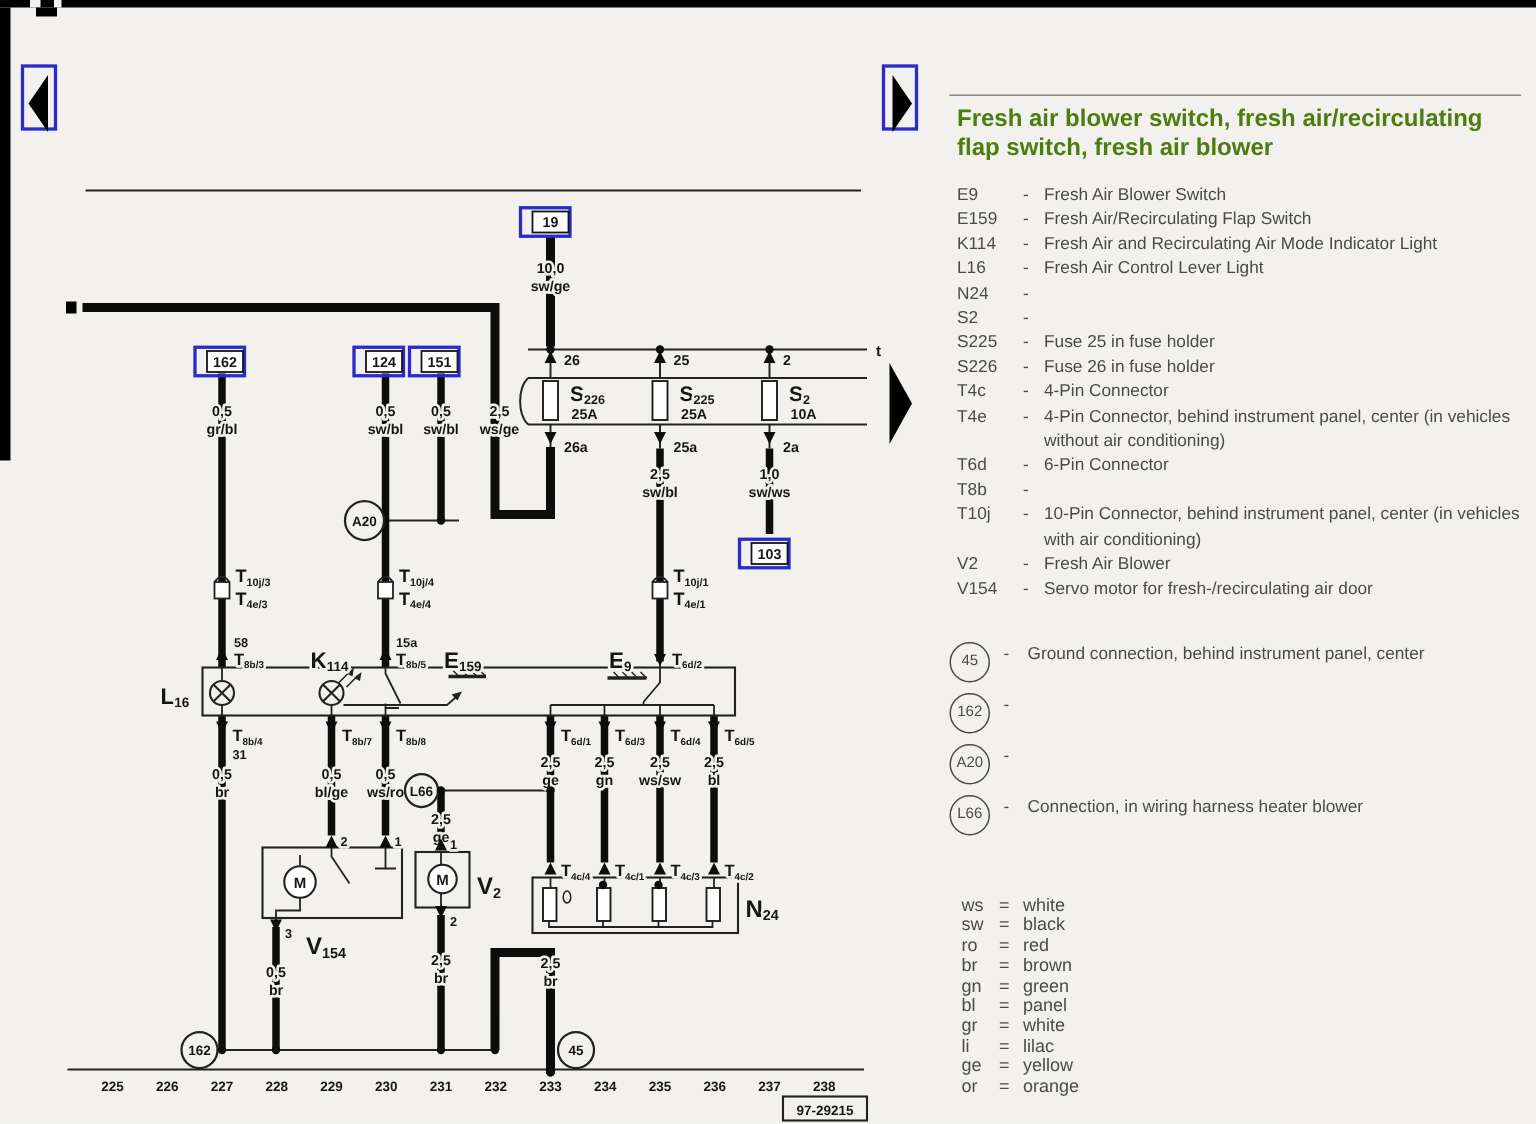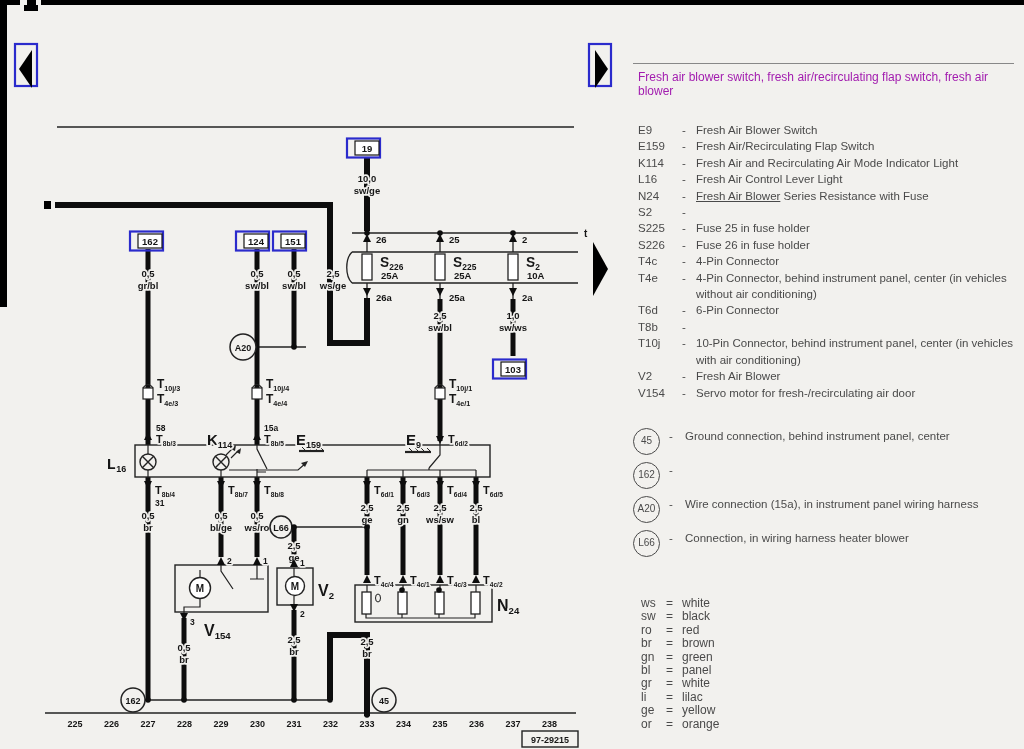--- a/index.html
+++ b/index.html
@@ -6,22 +6,22 @@
   #page{position:relative;width:1024px;height:749px;background:#f2f1ee;overflow:hidden;
         font-family:"Liberation Sans",sans-serif;}
   svg{position:absolute;left:0;top:0;}
   .lbl{fill:#161616;font-weight:bold;font-family:"Liberation Sans",sans-serif;
        paint-order:stroke;stroke:#f2f1ee;stroke-width:3.5px;stroke-linejoin:round;}
   .lbl.nh{stroke:none;}
   .bluebox{fill:none;stroke:#2b2bcc;stroke-width:2.2;}
   .whitebox{fill:#ffffff;stroke:#161616;stroke-width:1.2;}
   .legend{position:absolute;left:620px;top:0;width:404px;height:749px;color:#4a4a4a;}
   .legend-rule{position:absolute;left:13px;top:63px;width:381px;border-top:1.3px solid #888;}
-  .legend-title{position:absolute;left:18px;top:70px;width:366px;font-size:12px;
-                font-weight:normal;color:#a21caf;line-height:1.2;}
+  .legend-title{position:absolute;left:18px;top:70px;width:366px;font-size:16px;
+                font-weight:bold;color:#4d7c0f;line-height:1.2;}
   .components{position:absolute;left:18px;top:122px;width:380px;}
   .comp-row{display:grid;grid-template-columns:44px 14px 1fr;font-size:11.5px;line-height:16.4px;}
   .grounds{position:absolute;left:13px;top:428px;width:390px;}
   .gnd-row{display:grid;grid-template-columns:36px 16px 1fr;margin-bottom:7px;font-size:11.5px;line-height:16.4px;}
   .gnd-badge{width:25px;height:25px;border:1.7px solid #4a4a4a;border-radius:50%;
              text-align:center;line-height:24px;font-size:10px;}
   .colors{position:absolute;left:21px;top:597px;}
   .col-row{display:grid;grid-template-columns:25px 16px auto;font-size:12px;line-height:13.4px;}
   .dash{text-align:left;}
   u{text-decoration:underline;}
@@ -338,21 +338,20 @@
           <span>Fresh Air and Recirculating Air Mode Indicator Light</span>
         </div>
         <div class="comp-row">
           <span>L16</span>
           <span class="dash">-</span>
           <span>Fresh Air Control Lever Light</span>
         </div>
         <div class="comp-row">
           <span>N24</span>
           <span class="dash">-</span>
-          <span><u>Fresh Air Blower</u> Series Resistance with Fuse</span>
         </div>
         <div class="comp-row">
           <span>S2</span>
           <span class="dash">-</span>
         </div>
         <div class="comp-row">
           <span>S225</span>
           <span class="dash">-</span>
           <span>Fuse 25 in fuse holder</span>
         </div>
@@ -402,21 +401,20 @@
           <span class="dash">-</span>
           <span>Ground connection, behind instrument panel, center</span>
         </div>
         <div class="gnd-row">
           <span class="gnd-badge">162</span>
           <span class="dash">-</span>
         </div>
         <div class="gnd-row">
           <span class="gnd-badge">A20</span>
           <span class="dash">-</span>
-          <span>Wire connection (15a), in instrument panel wiring harness</span>
         </div>
         <div class="gnd-row">
           <span class="gnd-badge">L66</span>
           <span class="dash">-</span>
           <span>Connection, in wiring harness heater blower</span>
         </div>
       </div>
     <div class="colors" id="colors">
         <div class="col-row">
           <span>ws</span>

